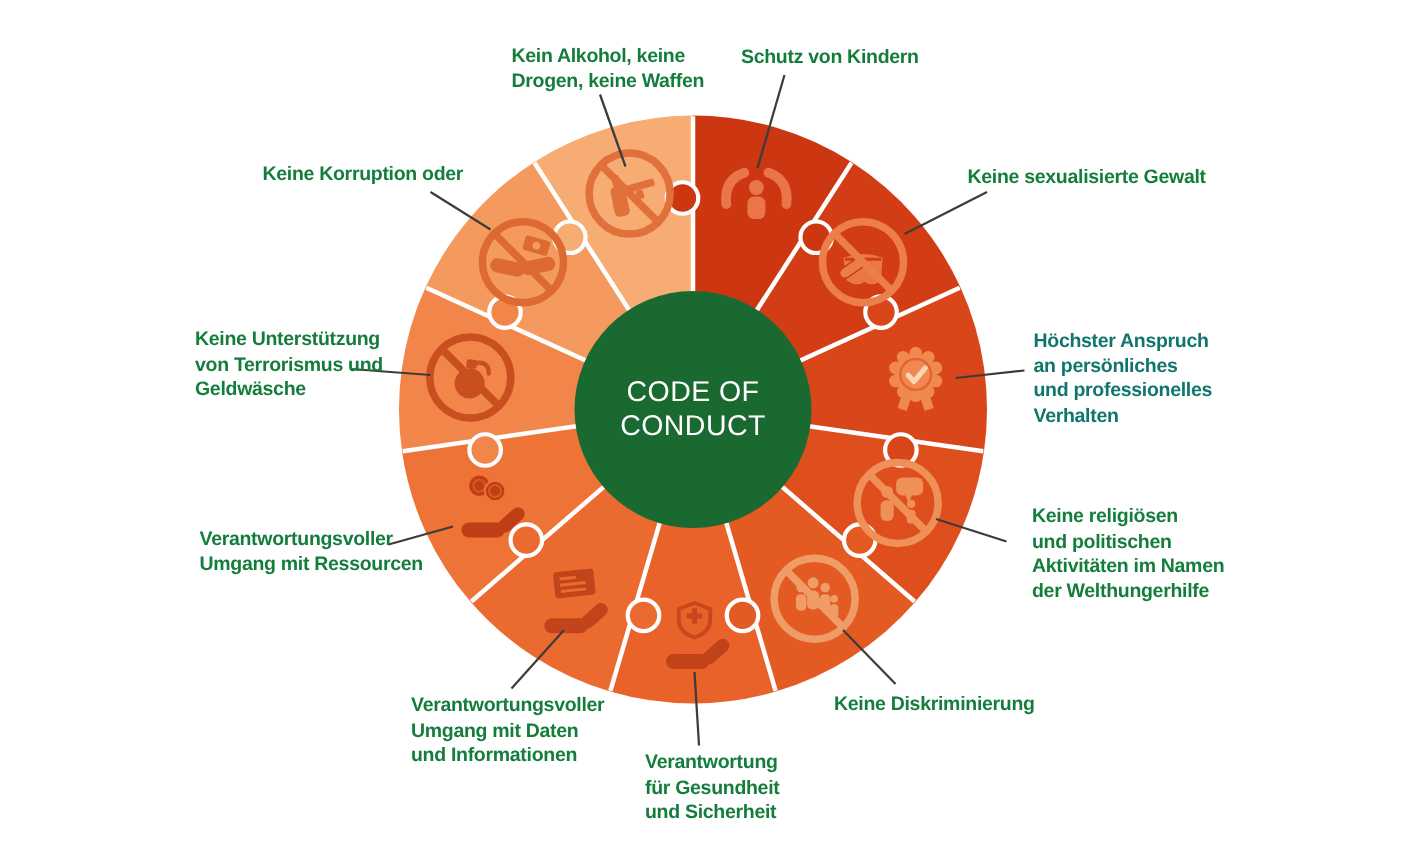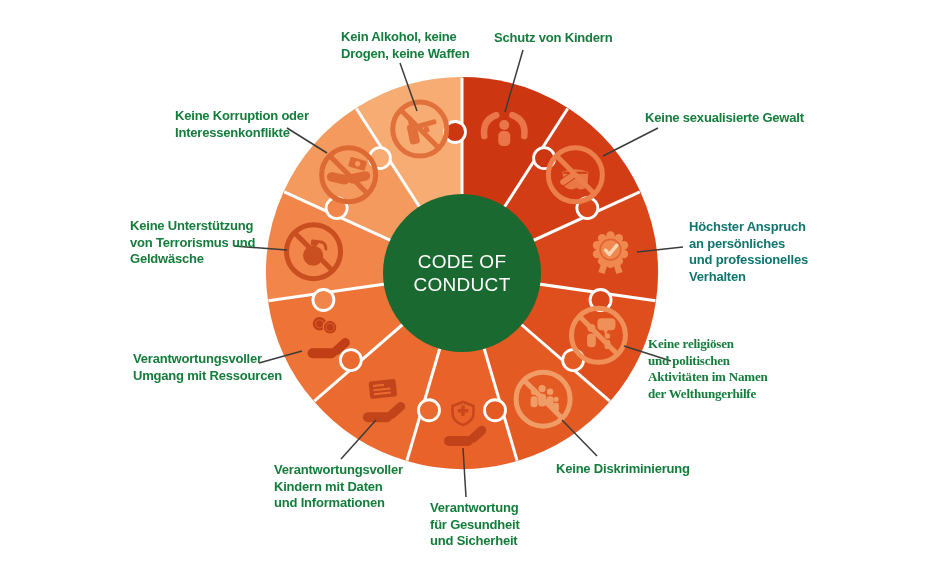--- a/index.html
+++ b/index.html
@@ -238,51 +238,50 @@
       </div>
       <div class="seg-label" style="left: 645px; top: 110px; color: rgb(20, 125, 60);">
         <div>Keine sexualisierte Gewalt</div>
       </div>
       <div class="seg-label" style="left: 689px; top: 219px; color: #0f766e;">
         <div>Höchster Anspruch</div>
         <div>an persönliches</div>
         <div>und professionelles</div>
         <div>Verhalten</div>
       </div>
-      <div class="seg-label" style="left: 648px; top: 336px; color: rgb(20, 125, 60); font-family: Liberation Serif, serif;">
+      <div class="seg-label" style="left: 688px; top: 336px; color: rgb(20, 125, 60);">
         <div>Keine religiösen</div>
         <div>und politischen</div>
         <div>Aktivitäten im Namen</div>
         <div>der Welthungerhilfe</div>
       </div>
       <div class="seg-label" style="left: 556px; top: 461px; color: rgb(20, 125, 60);">
         <div>Keine Diskriminierung</div>
       </div>
       <div class="seg-label" style="left: 430px; top: 500px; color: rgb(20, 125, 60);">
         <div>Verantwortung</div>
         <div>für Gesundheit</div>
         <div>und Sicherheit</div>
       </div>
       <div class="seg-label" style="left: 274px; top: 462px; color: rgb(20, 125, 60);">
         <div>Verantwortungsvoller</div>
-        <div>Kindern mit Daten</div>
+        <div>Umgang mit Daten</div>
         <div>und Informationen</div>
       </div>
       <div class="seg-label" style="left: 133px; top: 351px; color: rgb(20, 125, 60);">
         <div>Verantwortungsvoller</div>
         <div>Umgang mit Ressourcen</div>
       </div>
       <div class="seg-label" style="left: 130px; top: 218px; color: rgb(20, 125, 60);">
         <div>Keine Unterstützung</div>
         <div>von Terrorismus und</div>
         <div>Geldwäsche</div>
       </div>
       <div class="seg-label" style="left: 175px; top: 108px; color: rgb(20, 125, 60);">
         <div>Keine Korruption oder</div>
-        <div>Interessenkonflikte</div>
       </div>
       <div class="seg-label" style="left: 341px; top: 29px; color: rgb(20, 125, 60);">
         <div>Kein Alkohol, keine</div>
         <div>Drogen, keine Waffen</div>
       </div>
     </div>
   <div class="center-badge" style="background: rgb(26, 105, 48);">
     <div class="center-title">
       <span>CODE OF</span><br>
       <span>CONDUCT</span>

